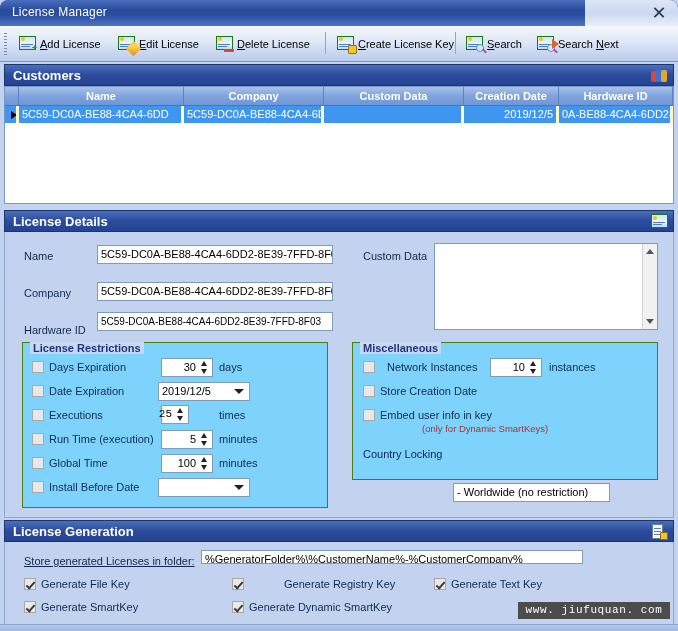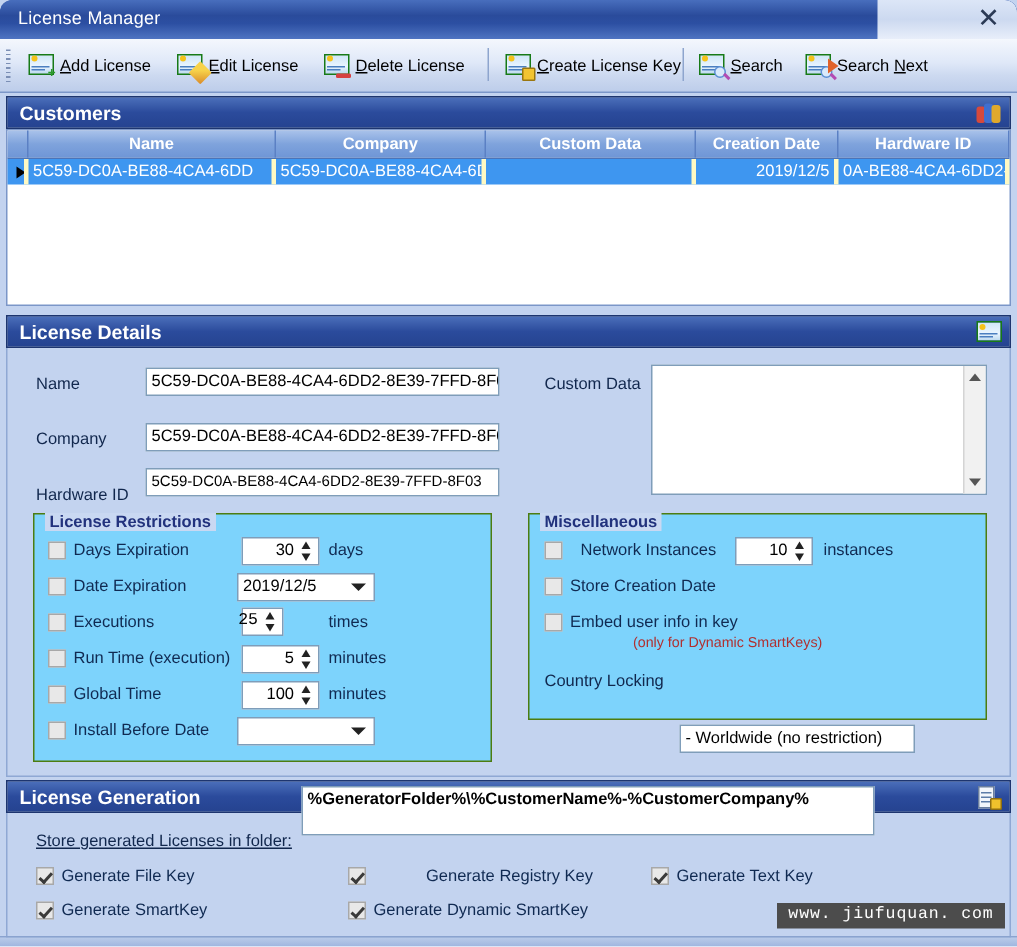--- a/index.html
+++ b/index.html
@@ -699,21 +699,21 @@
       <span class="pgl" style="top:4px;"></span>
       <span class="pgl" style="top:7px;"></span>
       <span class="pgl" style="top:10px;"></span>
       <span class="lk"></span>
     </div>
   </div>
 
   <div style="position:absolute; left:4px; top:542px; width:670px; height:83px; background:#c3d3ef; border-left:1px solid #8fa8d4; border-right:1px solid #8fa8d4; border-bottom:1px solid #8fa8d4; box-sizing:border-box;"></div>
 
   <div class="lbl-field" style="left:24px; top:555px;text-decoration:underline;">Store generated Licenses in folder:</div>
-  <div class="txt" style="left:201px; top:524px; width:382px; height:33px;font-weight:bold;">%GeneratorFolder%\%CustomerName%-%CustomerCompany%</div>
+  <div class="txt" style="left:201px; top:550px; width:382px; height:14px;">%GeneratorFolder%\%CustomerName%-%CustomerCompany%</div>
 
   <div class="cbrow" style="left:24px; top:578px;">
     <span class="cb checked"></span>
     <span class="txtlbl">Generate File Key</span>
   </div>
   <div class="cbrow" style="left:232px; top:578px;gap:40px;">
     <span class="cb checked"></span>
     <span class="txtlbl">Generate Registry Key</span>
   </div>
   <div class="cbrow" style="left:434px; top:578px;">

